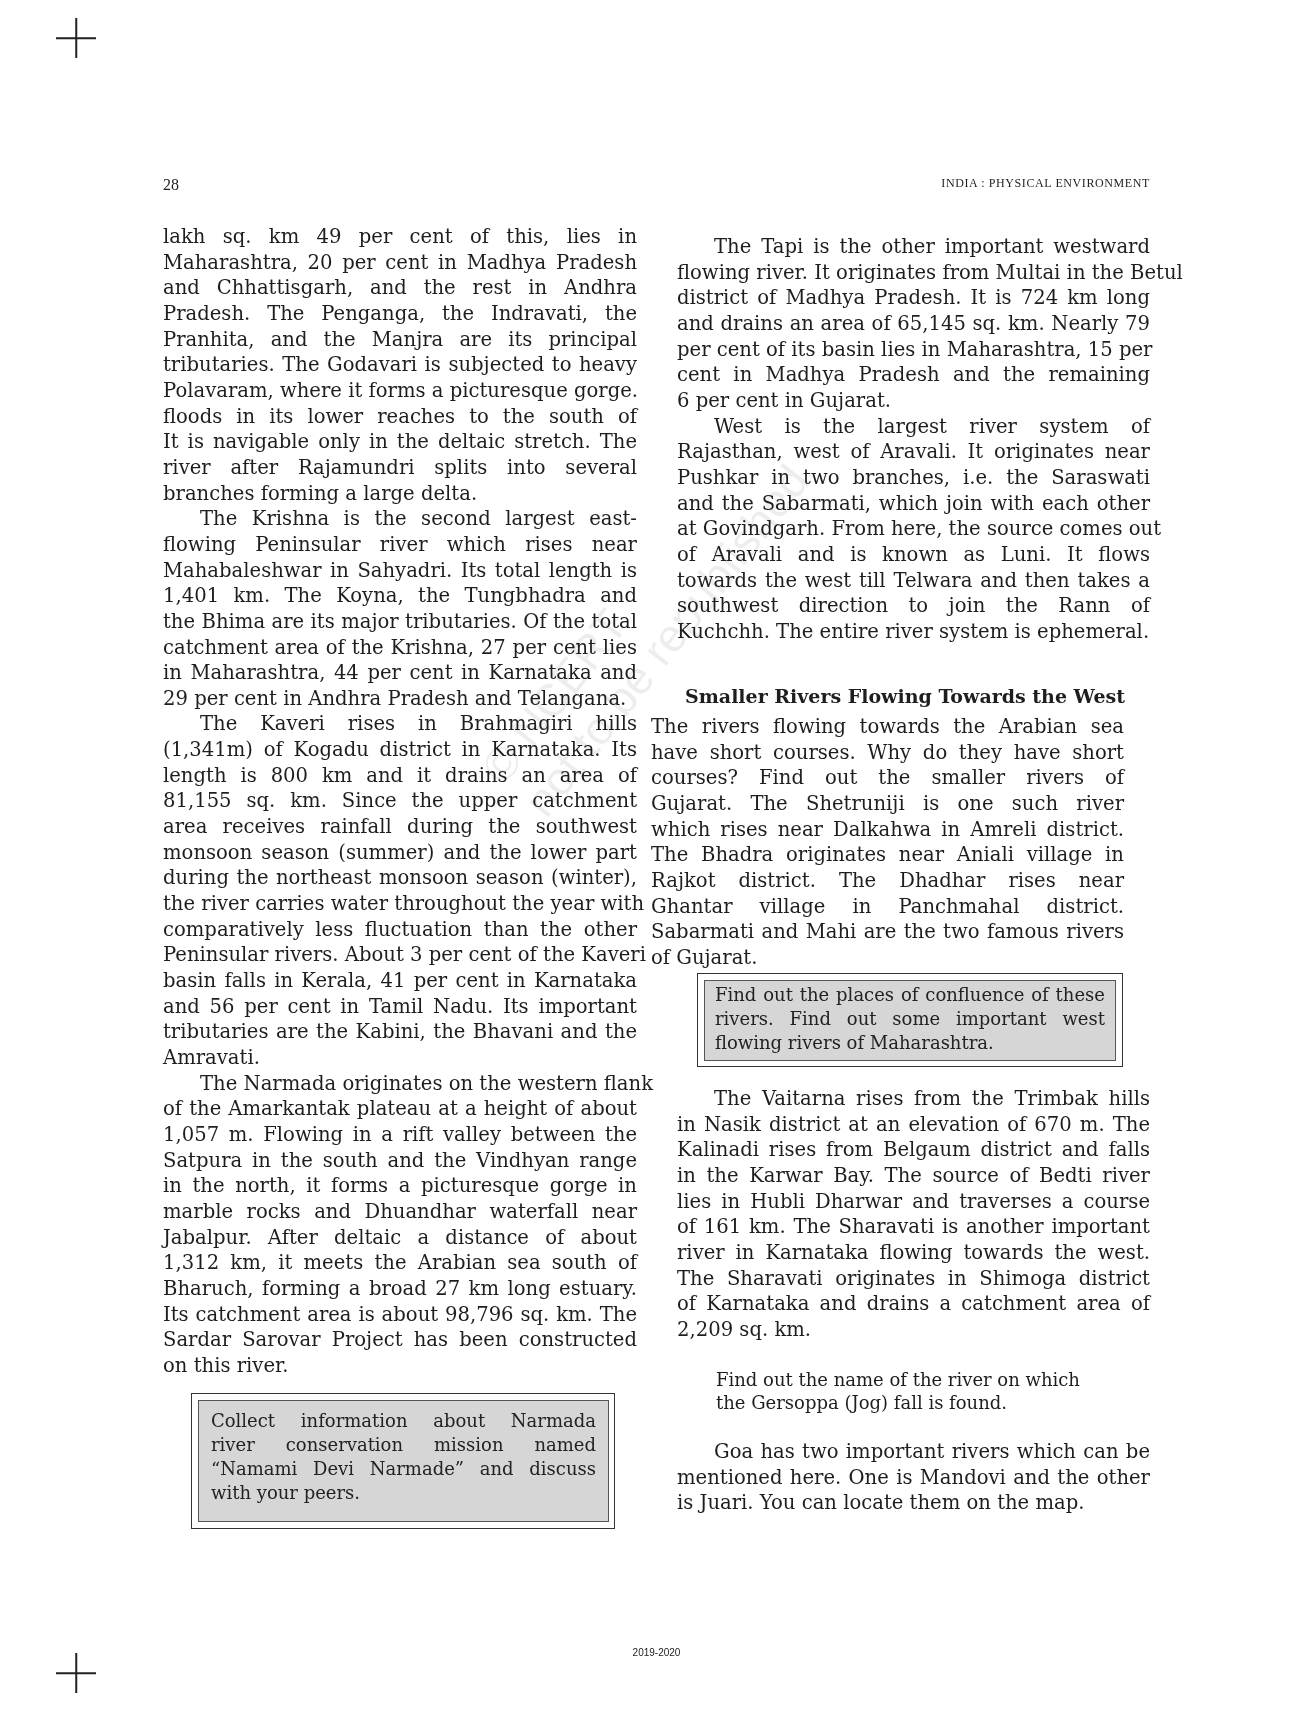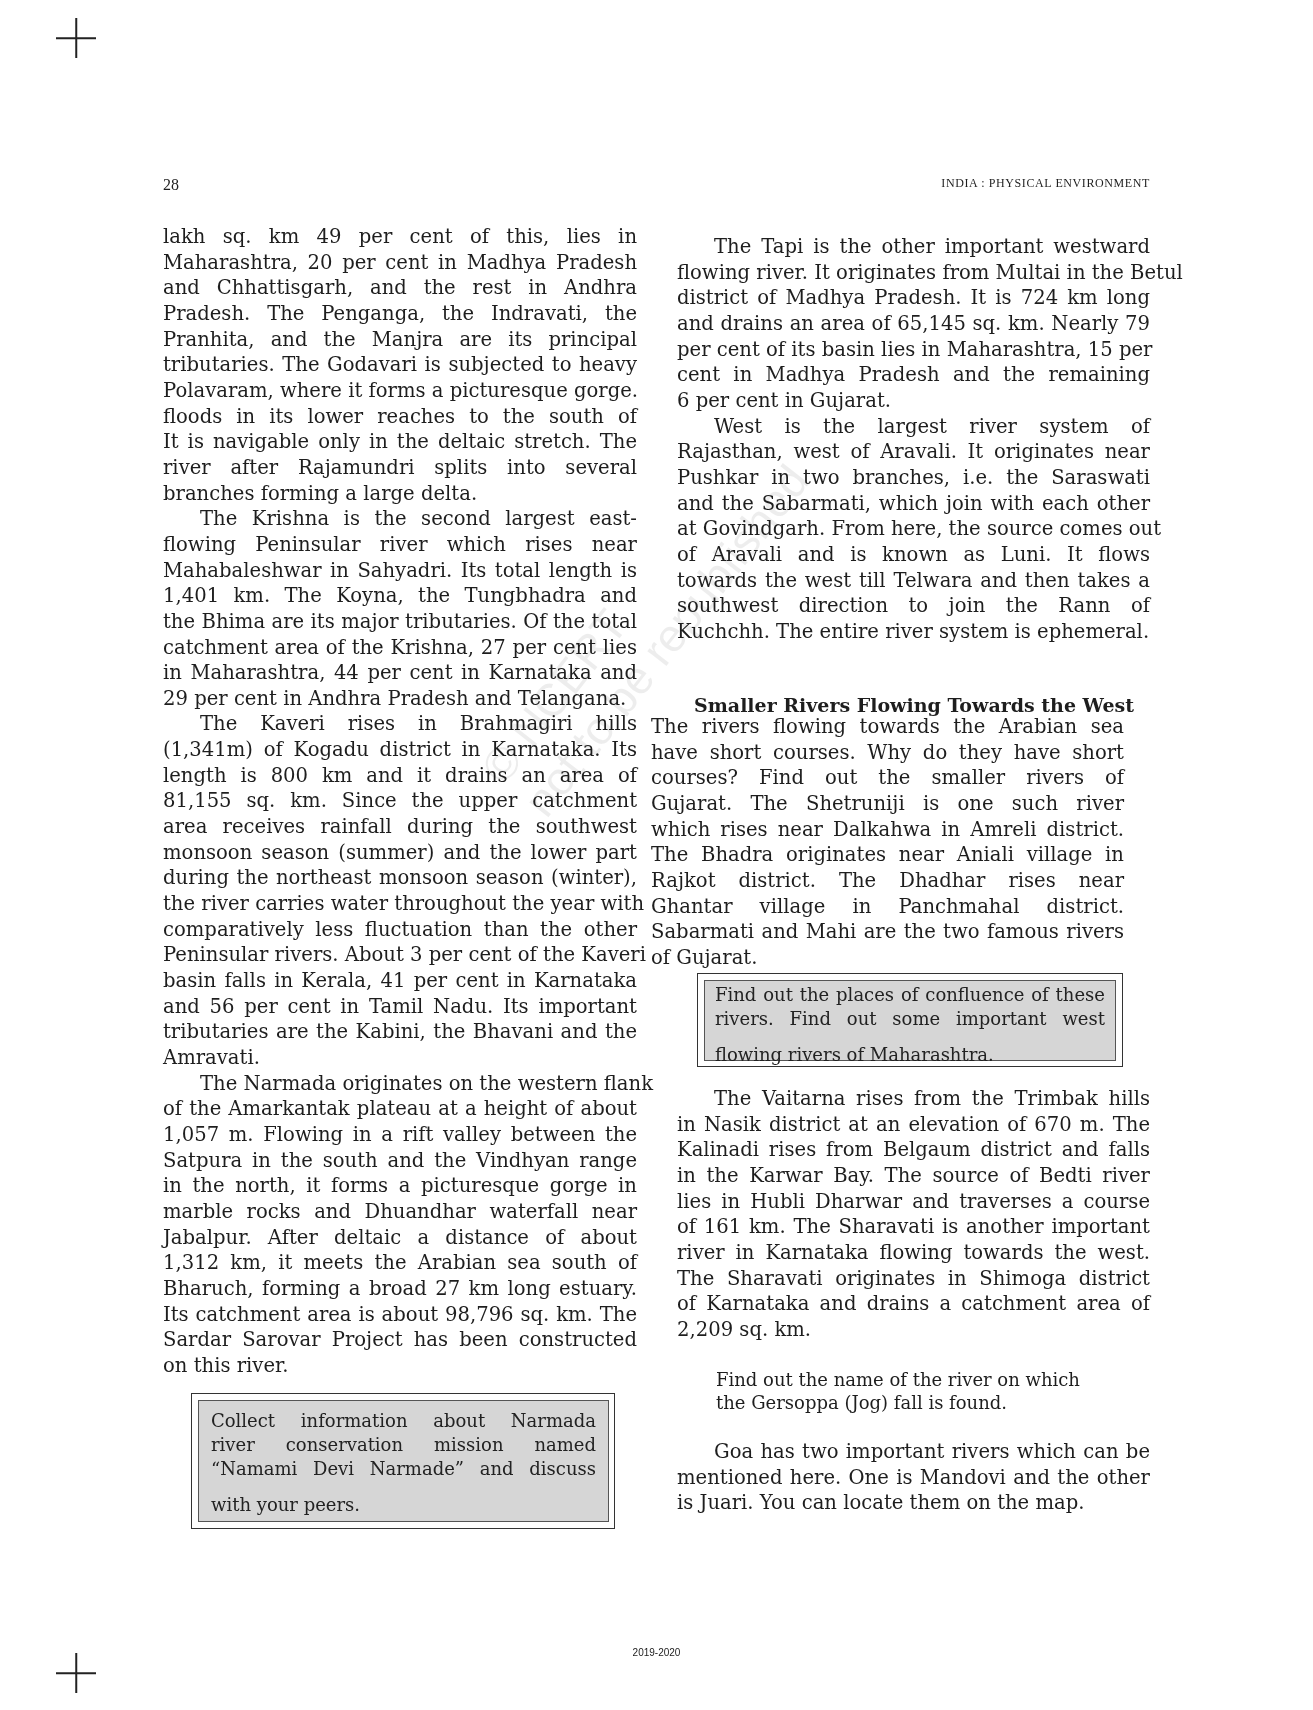--- a/index.html
+++ b/index.html
@@ -10,26 +10,26 @@
   .crop .h { position:absolute; top:50%; left:0; height:1.5px; width:100%; background:#222; transform:translateY(-50%); }
   .pagenum { position:absolute; left:163px; top:176px; font-size:16px; font-family:"Liberation Serif", serif; }
   .running { position:absolute; right:163px; top:176px; font-size:12px; letter-spacing:0.6px; font-family:"Liberation Serif", serif; }
   .col { position:absolute; font-size:19.6px; line-height:25.65px; }
   .col p { margin:0; text-align:justify; text-align-last:left; hyphens:none; }
   .col .ln { display:block; text-align:justify; text-align-last:justify; white-space:nowrap; }
   .col .ln.last { text-align-last:left; }
   .indent { padding-left:37px; }
   .left { left:163px; top:224px; width:474px; }
   .right { left:677px; top:234px; width:473px; }
-  .heading { font-family:"DejaVu Serif", serif; font-weight:bold; font-size:19px; margin:17px; white-space:nowrap; }
+  .heading { font-family:"DejaVu Serif", serif; font-weight:bold; font-size:19px; margin:8px; white-space:nowrap; }
   .box-outer { position:absolute; border:1.5px solid #333; background:#fff; }
   .box-inner { position:absolute; border:1.5px solid #555; background:#d6d6d6; box-sizing:border-box;
                font-size:18px; line-height:24px; padding:4px 10px; color:#222; }
   .box-inner .ln { display:block; text-align:justify; text-align-last:justify; white-space:nowrap; }
-  .box-inner .ln.last { text-align-last:left;margin-top:12px; }
+  .box-inner .ln.last { text-align-last:left; }
   .note { position:absolute; left:716px; width:420px; font-size:18px; line-height:23px; }
   .note .ln { display:block; white-space:nowrap; }
   .footer { position:absolute; left:0; width:1313px; top:1647px; text-align:center; font-family:"Liberation Sans", sans-serif; font-size:10px; color:#222; }
   .watermark { position:absolute; left:470px; top:760px; width:520px; transform:rotate(-52deg); transform-origin:left top;
                font-family:"Liberation Sans", sans-serif; font-size:46px; line-height:54px; color:rgba(0,0,0,0.07);
                pointer-events:none; white-space:nowrap; }
 </style>
 </head>
 <body>
 

